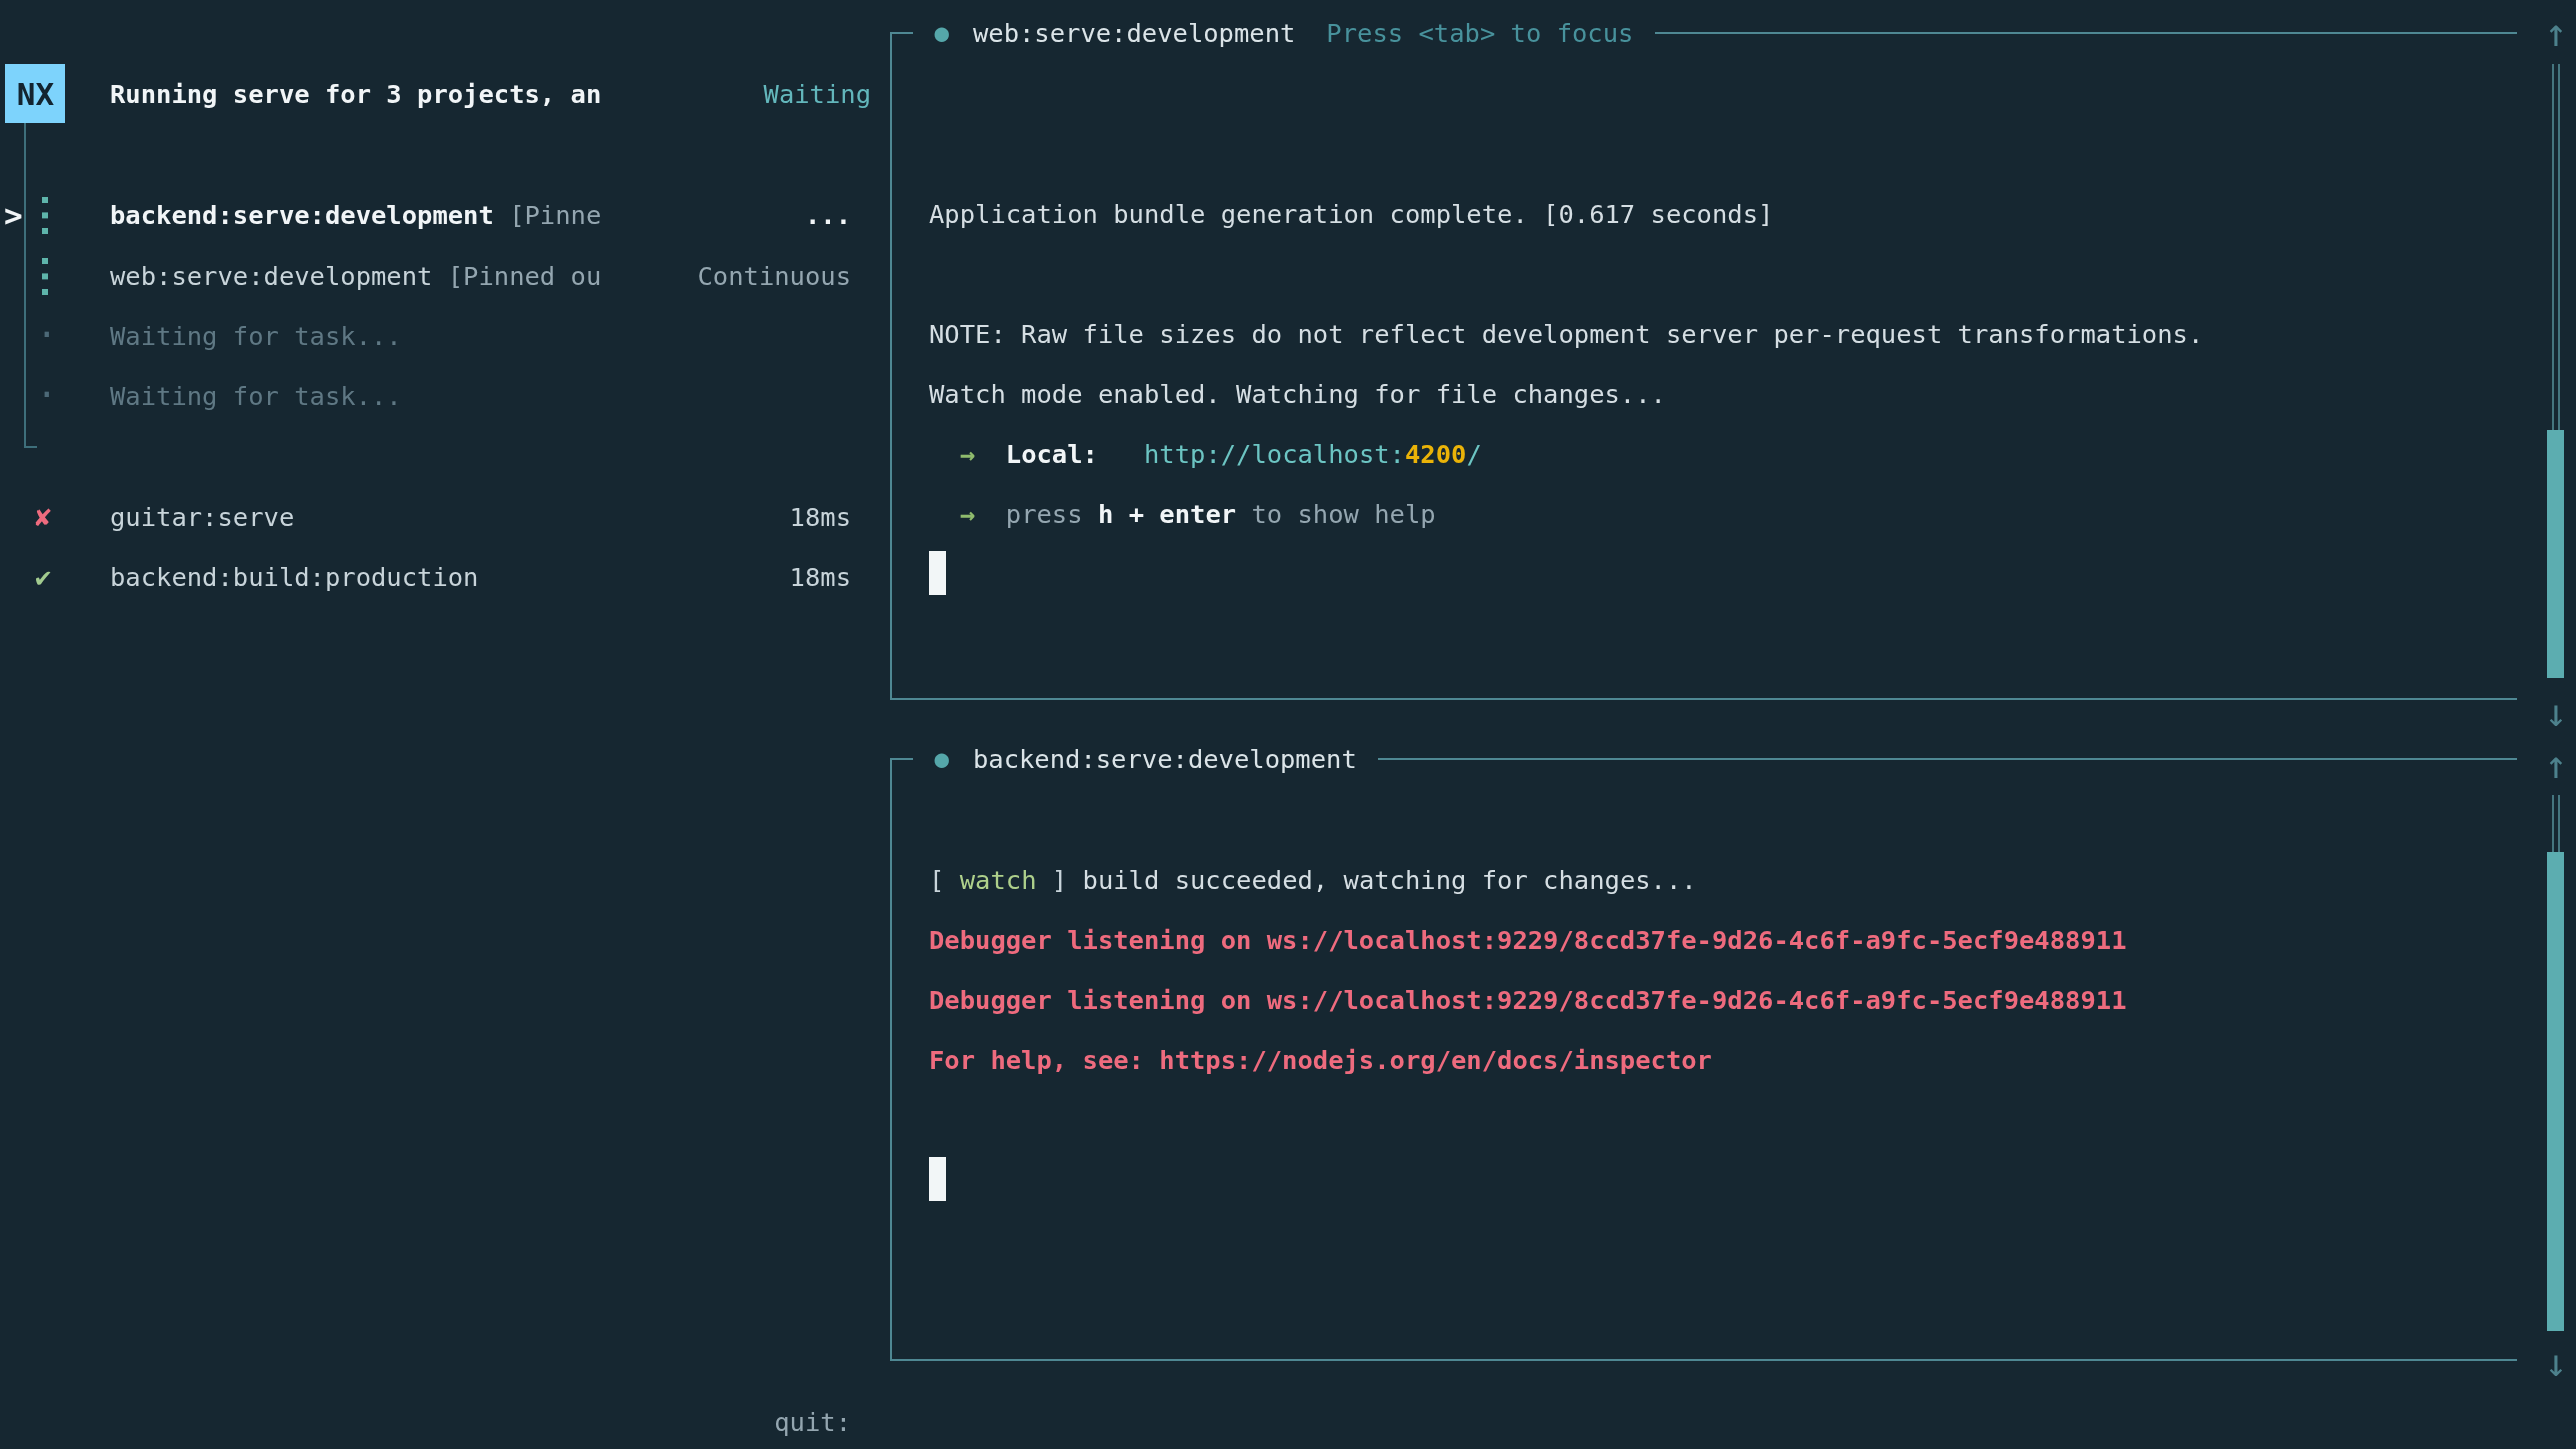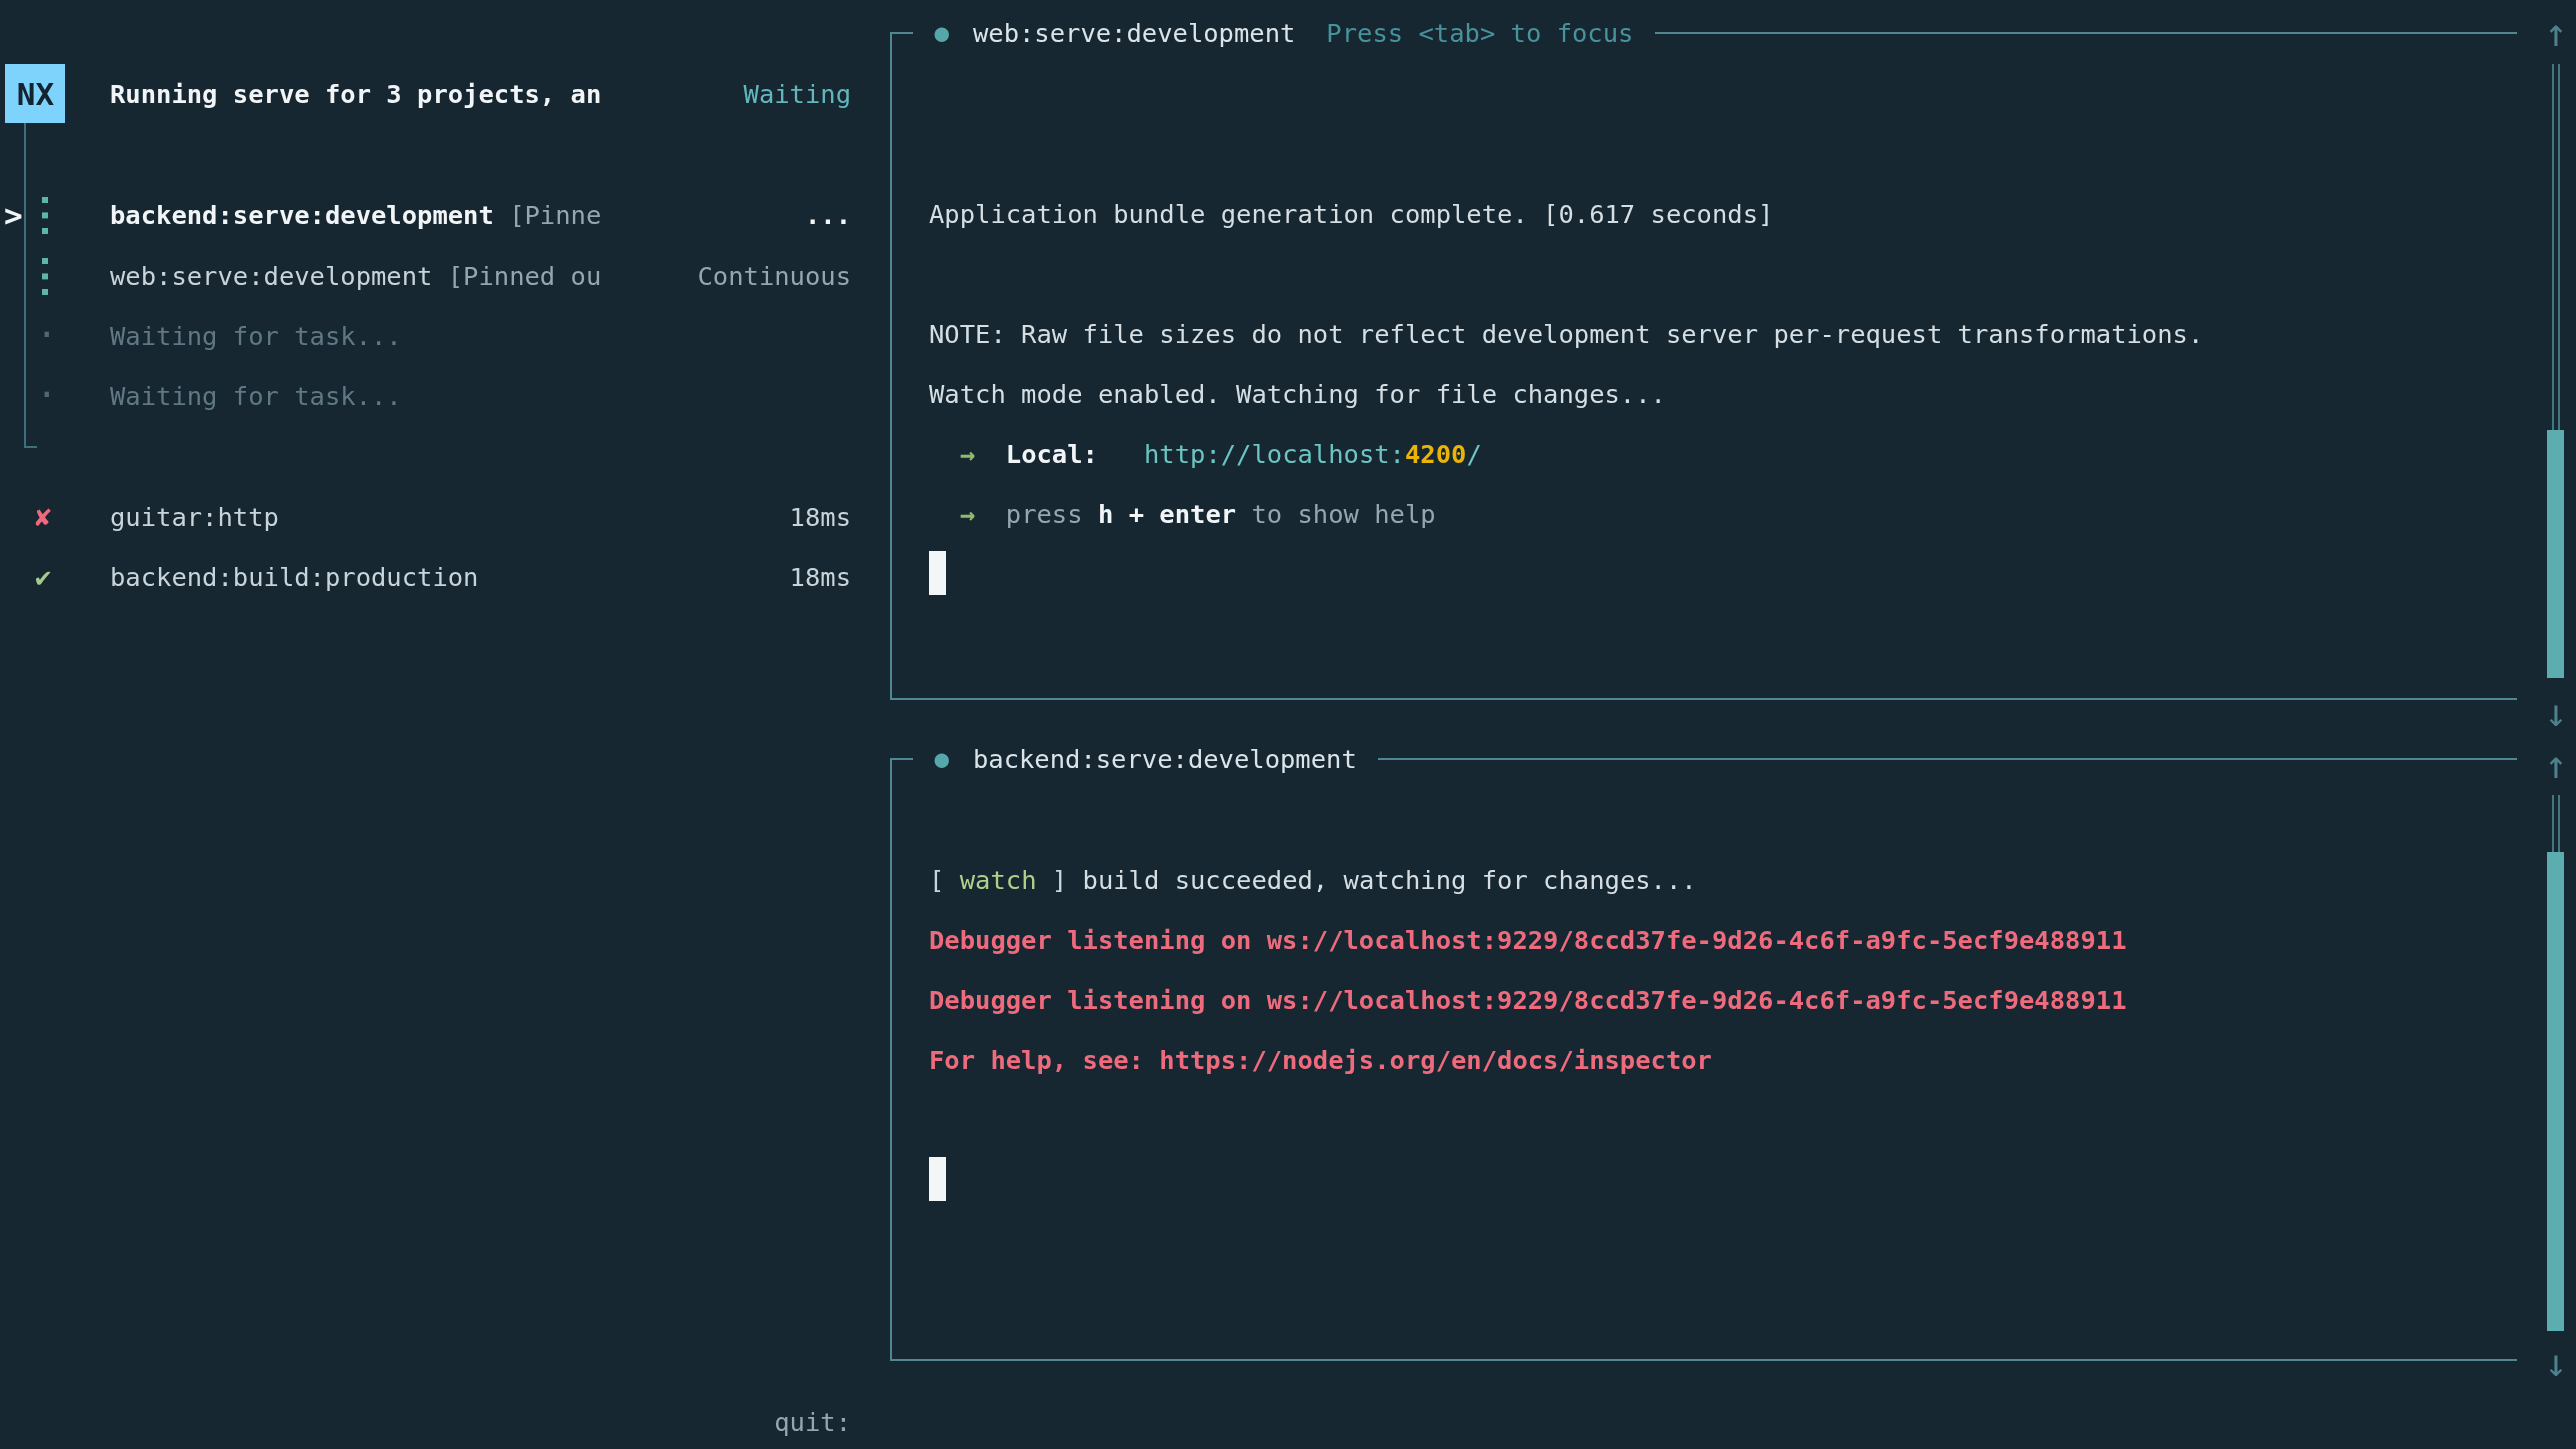--- a/index.html
+++ b/index.html
@@ -29,21 +29,21 @@
   .nx-badge{
     position:absolute;left:5.4px;top:64px;width:60px;height:59px;
     background:#7dd3fc;color:#132430;font-weight:bold;font-size:31px;
     display:flex;align-items:center;justify-content:center;z-index:2;
   }
   .vline{position:absolute;left:24px;top:123px;width:2px;height:325px;background:#3e6f7b;}
   .vline::after{content:"";position:absolute;left:0;bottom:0;width:13.4px;height:2px;background:#3e6f7b;}
   .sb-row{position:absolute;left:0;width:851px;height:60px;line-height:60px;white-space:pre;}
   .sb-row .label{position:absolute;left:110px;top:0;}
   .sb-row .right{position:absolute;right:0;top:0;}
-  .sb-header{top:64px;}
+  .sb-header{top:64px;padding-left:20px;}
   .sb-header .label{left:110px;}
   .caret{position:absolute;left:4px;top:0;color:#f1f5f7;font-weight:bold;font-size:31px;}
   .icon-slot{position:absolute;left:35px;top:0;width:27px;height:60px;}
   .vdots{position:absolute;left:6.7px;top:12px;width:6px;height:6px;background:#5eb5ab;
          box-shadow:0 15.4px #5eb5ab,0 31px #5eb5ab;}
   .waitdot{position:absolute;left:1.3px;top:0;height:60px;line-height:58px;}
   .resicon{position:absolute;left:0;top:0;height:60px;line-height:60px;font-size:27px;}
   .sb-footer{top:1332px;}
   .keys span{margin-left:8px;}
 
@@ -88,21 +88,21 @@
     <span class="right sg-teal">Waiting</span>
   </div>
 
   <div id="tasks">
       <div class="sb-row" style="top: 185px;"><span class="caret">&gt;</span><span class="icon-slot"><span class="vdots"></span></span><span class="label"><span class="sg-white-b">backend:serve:development</span><span class="sg-gray"> [Pinne</span></span><span class="right"><span class="sg-white-b">...</span></span></div>
       <div class="sb-row" style="top: 246px; text-align: right;"><span class="icon-slot"><span class="vdots"></span></span><span class="label"><span class="sg-light">web:serve:development</span><span class="sg-gray"> [Pinned ou</span></span><span class="right"><span class="sg-gray">Continuous</span></span></div>
       <div class="sb-row" style="top: 306px;"><span class="icon-slot"><span class="waitdot sg-dimdot">·</span></span><span class="label"><span class="sg-dim">Waiting for task...</span></span></div>
       <div class="sb-row" style="top: 366px;"><span class="icon-slot"><span class="waitdot sg-dimdot">·</span></span><span class="label"><span class="sg-dim">Waiting for task...</span></span></div>
     </div>
   <div id="results">
-      <div class="sb-row" style="top: 487px;"><span class="icon-slot"><span class="resicon sg-cross">✘</span></span><span class="label sg-light">guitar:http</span><span class="right sg-light">18ms</span></div>
+      <div class="sb-row" style="top: 487px;"><span class="icon-slot"><span class="resicon sg-cross">✘</span></span><span class="label sg-light">guitar:serve</span><span class="right sg-light">18ms</span></div>
       <div class="sb-row" style="top: 547px;"><span class="icon-slot"><span class="resicon sg-check">✔</span></span><span class="label sg-light">backend:build:production</span><span class="right sg-light">18ms</span></div>
     </div>
 
   <div class="sb-row sb-footer">
     <span class="pager" style="position:absolute;left:25px;">
       
       
       
     </span>
     <span class="right keys">

